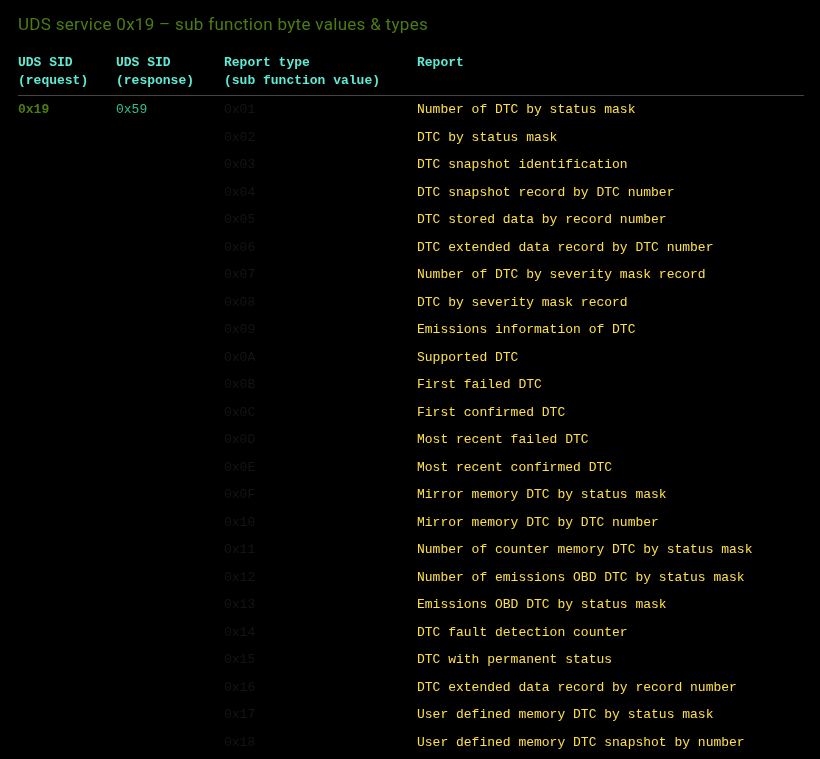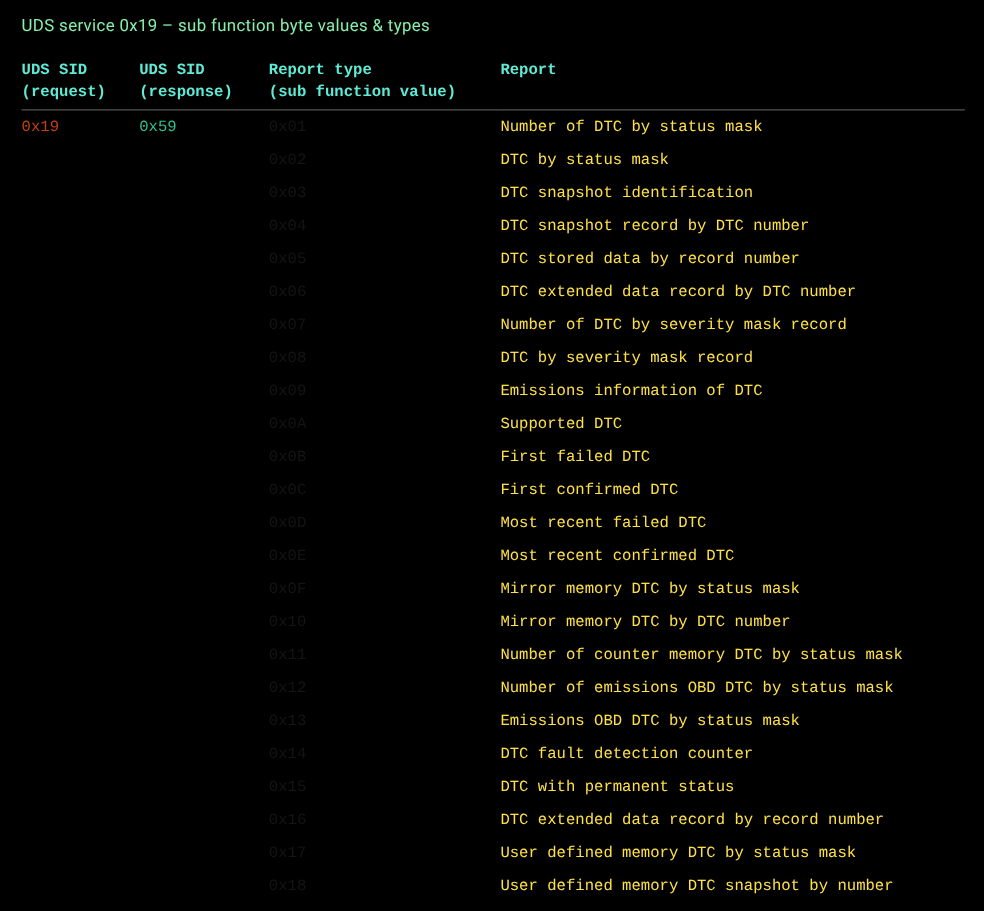--- a/index.html
+++ b/index.html
@@ -9,22 +9,22 @@
     color: #a9a9a9;
     font-family: -apple-system, BlinkMacSystemFont, "Segoe UI", Roboto, "Helvetica Neue", Arial, sans-serif;
     width: 820px;
     height: 759px;
     overflow: hidden;
   }
   .wrap {
     padding: 14px 16px 20px 18px;
   }
   .title {
-    color: #86efac;
-    font-size: 14px;
+    color: #4d7c0f;
+    font-size: 17px;
     font-weight: 400;
     letter-spacing: 0.3px;
     margin: 0 0 18px 0;
   }
   table {
     border-collapse: collapse;
     width: 100%;
     font-family: "SFMono-Regular", Consolas, "Liberation Mono", Menlo, Courier, monospace;
     font-size: 13px;
   }
@@ -40,21 +40,21 @@
   }
   tbody td {
     padding: 4px 8px 4px 0;
     vertical-align: top;
     line-height: 1.5;
     white-space: nowrap;
   }
   .col-req { width: 90px; }
   .col-res { width: 100px; }
   .col-type { width: 185px; }
-  .sid-req { color: #c2410c; font-weight: 400; }
+  .sid-req { color: #4d7c0f; font-weight: 700; }
   .sid-res { color: #2fbf91; font-weight: 400; }
   .hex-dim { color: #141414; }
   .report { color: #fde047; }
 </style>
 </head>
 <body>
 
 <div class="wrap">
   <h1 class="title">UDS service 0x19 – sub function byte values &amp; types</h1>
 

